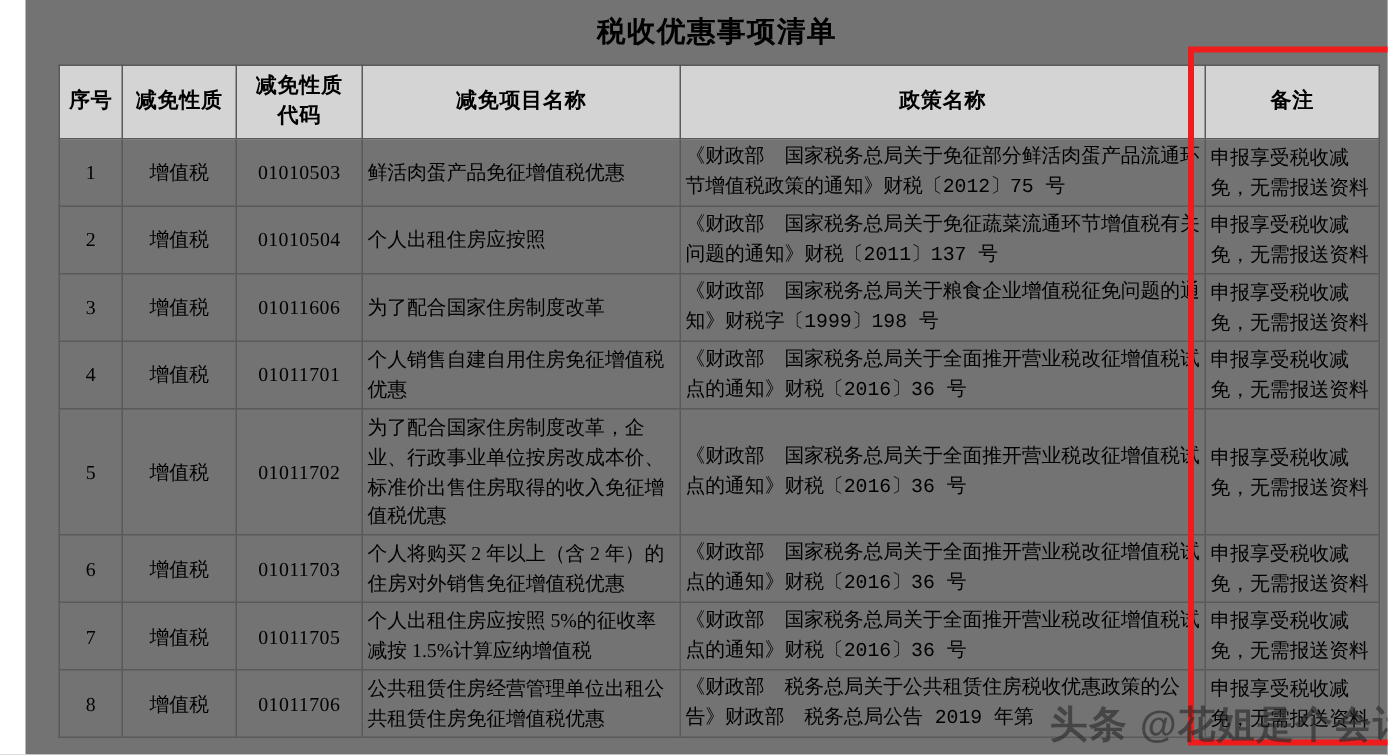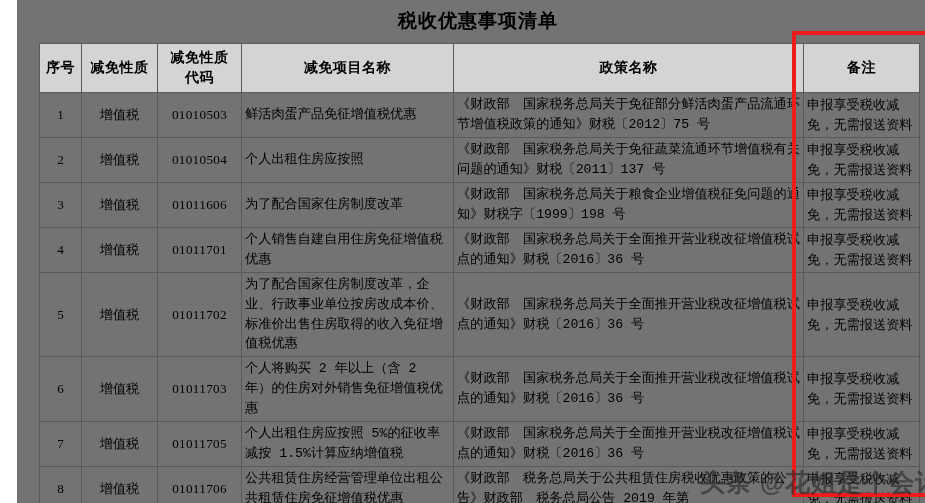--- a/index.html
+++ b/index.html
@@ -76,21 +76,21 @@
   td.code {
     font-family: "Liberation Serif", "DejaVu Serif", serif;
     letter-spacing: 0.3px;
   }
   td.item, td.policy, td.remark {
     text-align: left;
     vertical-align: middle;
     padding-left: 2px;
     padding-right: 2px;
   }
-  td.item { line-height: 1.5; font-family: Liberation Mono, monospace; }
+  td.item { line-height: 1.5; }
   td.policy { line-height: 1.5; font-family: Liberation Mono, monospace; }
   td.remark { line-height: 1.5; }
 
   tr.r-short td { height: 40px; }
   tr.r-tall td  { height: 74px; }
 
   
   .red-box {
     position: absolute;
     left: 775px;

